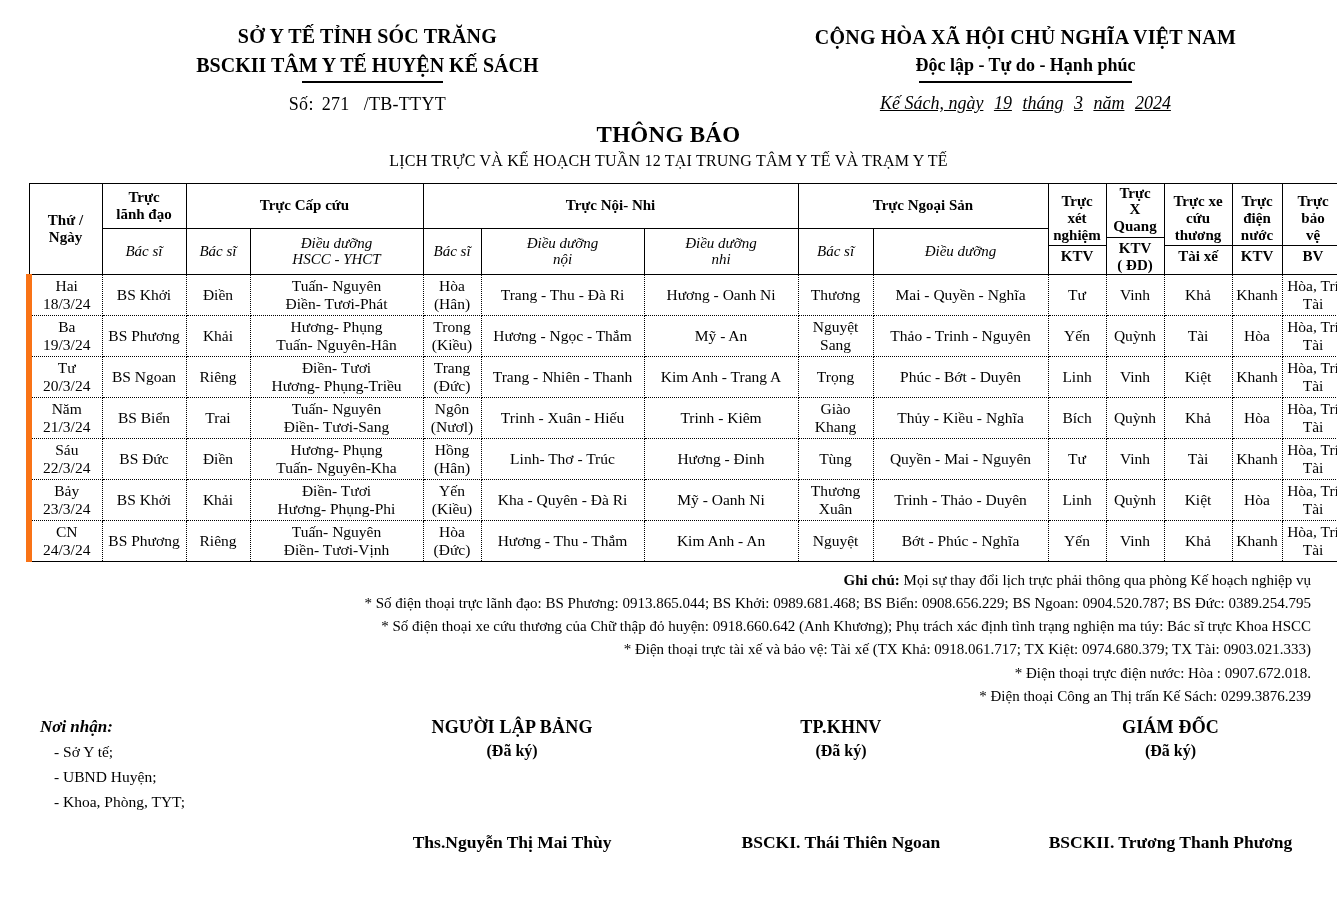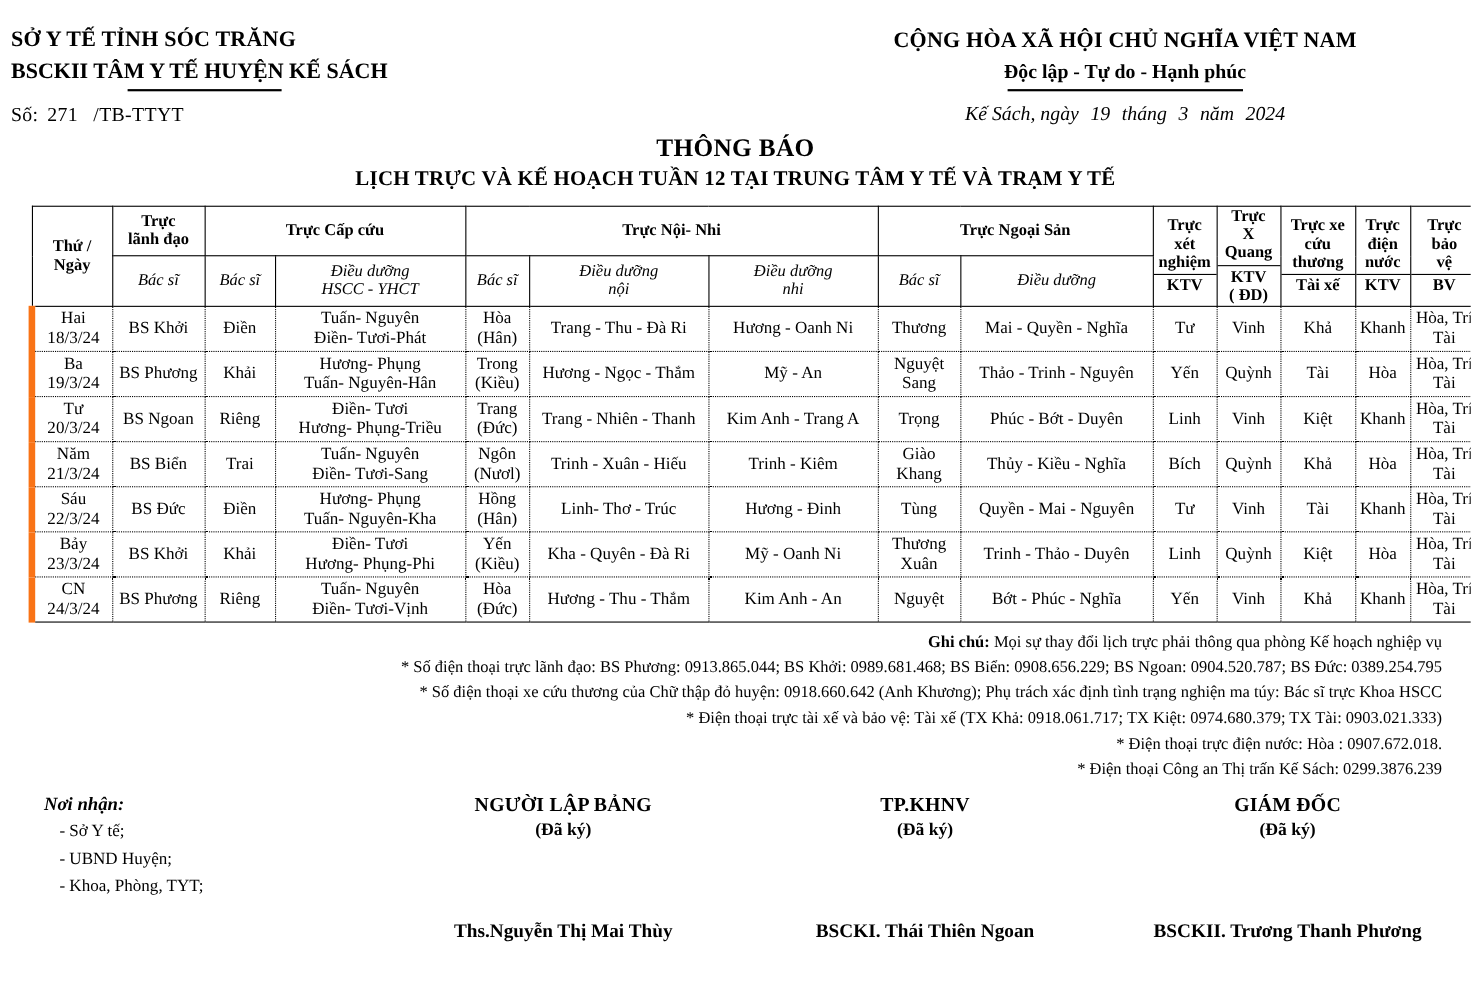--- a/index.html
+++ b/index.html
@@ -26,23 +26,24 @@
   }
 
   
   .header {
     display: flex;
     width: 100%;
     padding-top: 22px;
   }
   .hdr-left {
     width: 53%;
-    text-align: left;
+    text-align: center;
     box-sizing: border-box;
     padding-left: 10px;
+    margin-left: 11px;
   }
   .hdr-right {
     width: 47%;
     text-align: center;
     box-sizing: border-box;
   }
   .org1 {
     font-weight: bold;
     font-size: 20px;
     letter-spacing: .2px;
@@ -90,36 +91,36 @@
     left: 4%;
     right: 4%;
     bottom: -4px;
     border-bottom: 2px solid #000;
   }
   .placedate {
     font-style: italic;
     font-size: 18px;
     margin-top: 14px;
   }
-  .placedate span { padding: 0 3px; }
+  .placedate span { padding: 0 3px; text-decoration: underline; }
 
   
   .titleblock {
     text-align: center;
     margin-top: 4px;
   }
   .t1 {
     font-weight: bold;
     font-size: 23px;
     letter-spacing: .3px;
     line-height: 1.35;
   }
   .t2 {
-    font-weight: bold;
-    font-size: 19px;
+    font-weight: normal;
+    font-size: 16px;
     letter-spacing: .2px;
     line-height: 1.35;
   }
 
   
   .tbl-wrap {
     margin: 11px 26px 0 26px;
   }
   table.sched {
     border-collapse: collapse;

